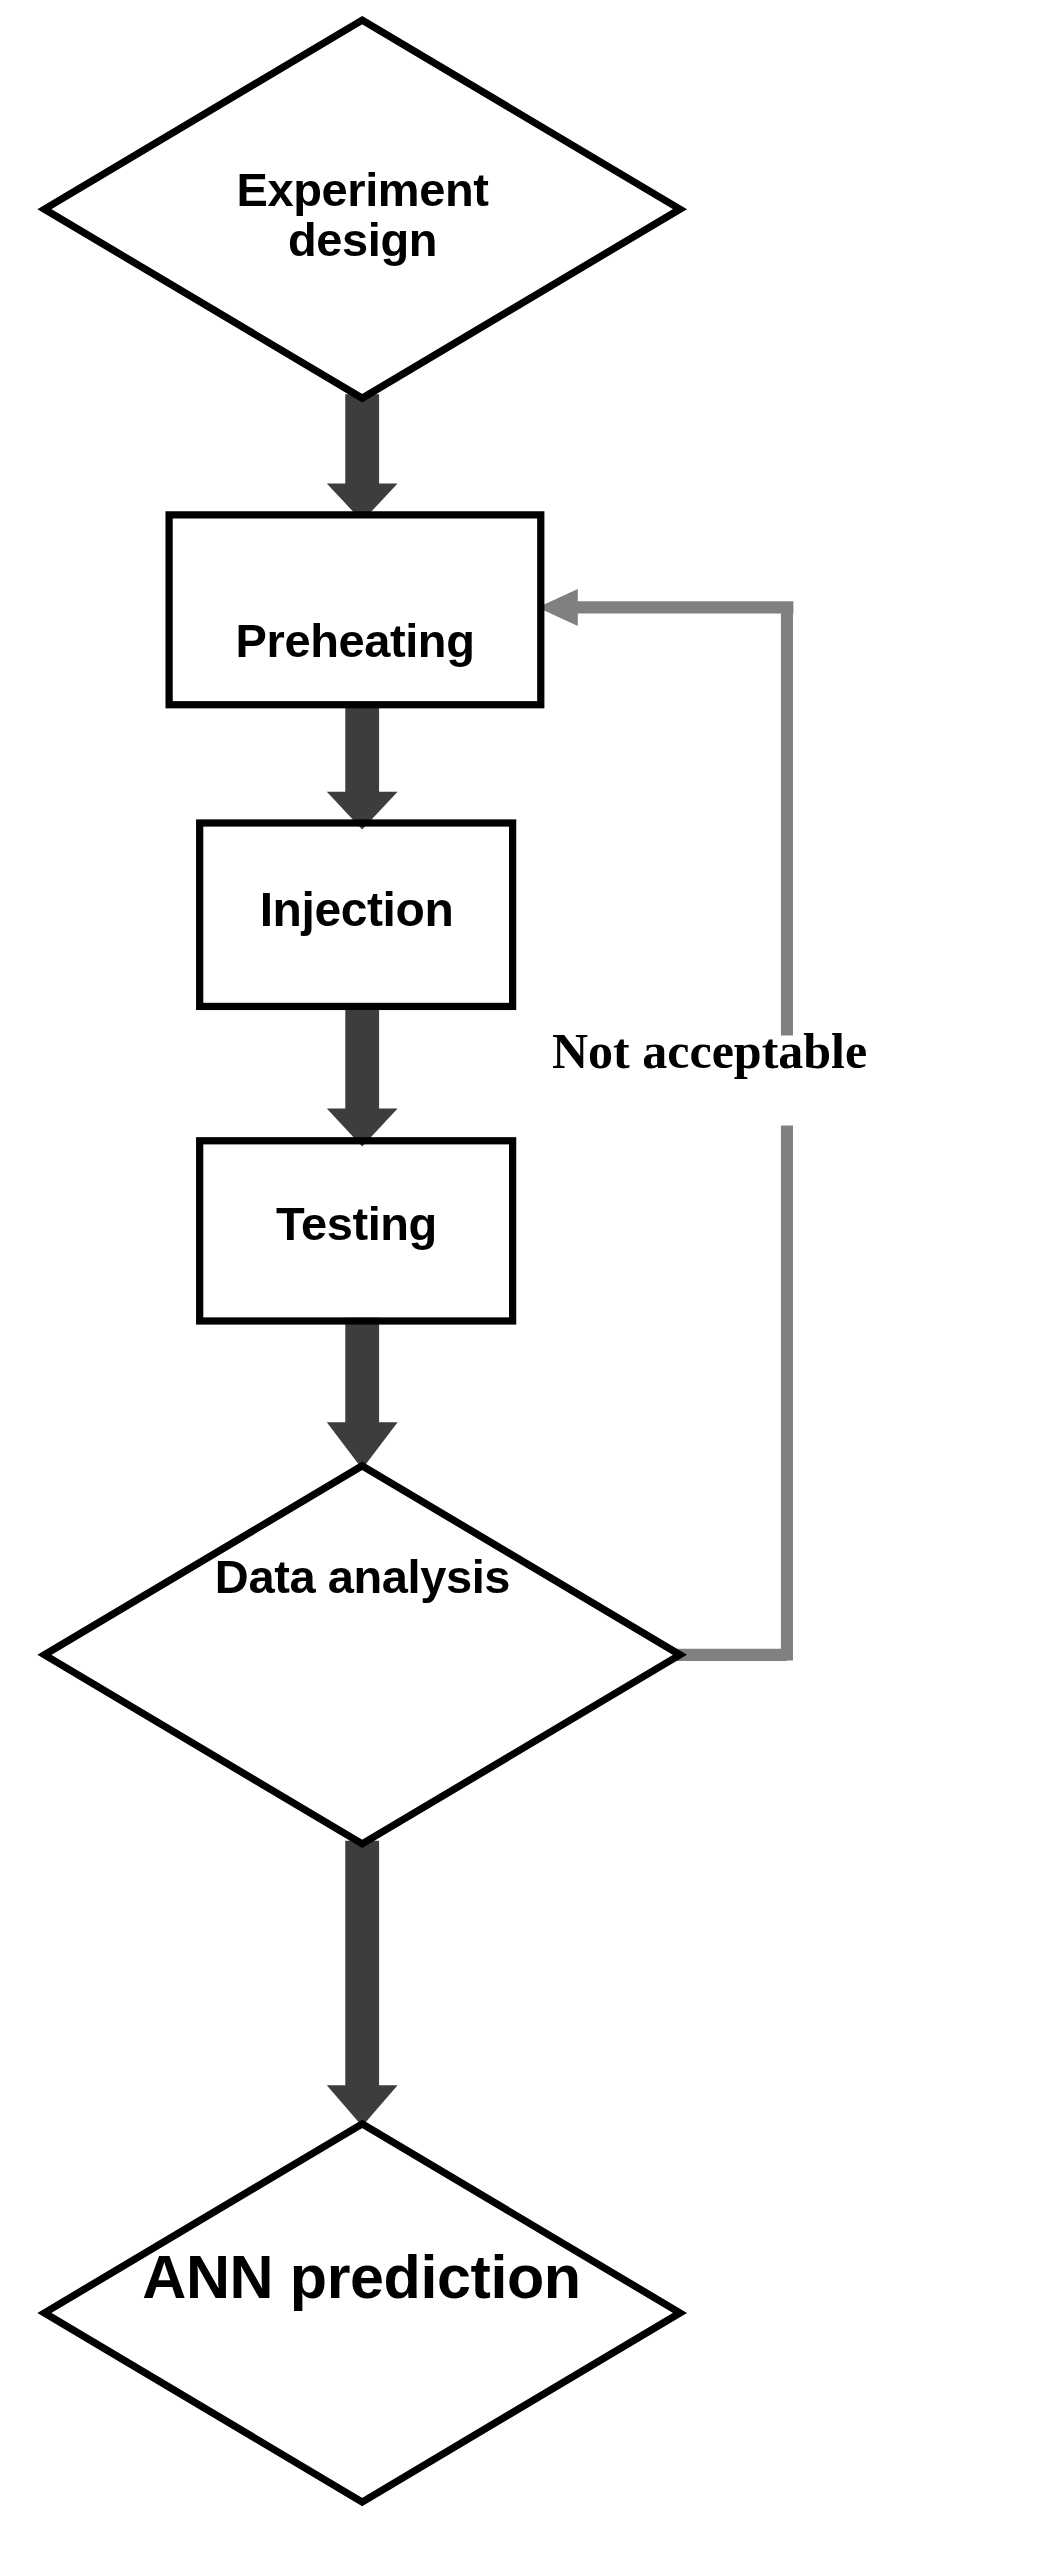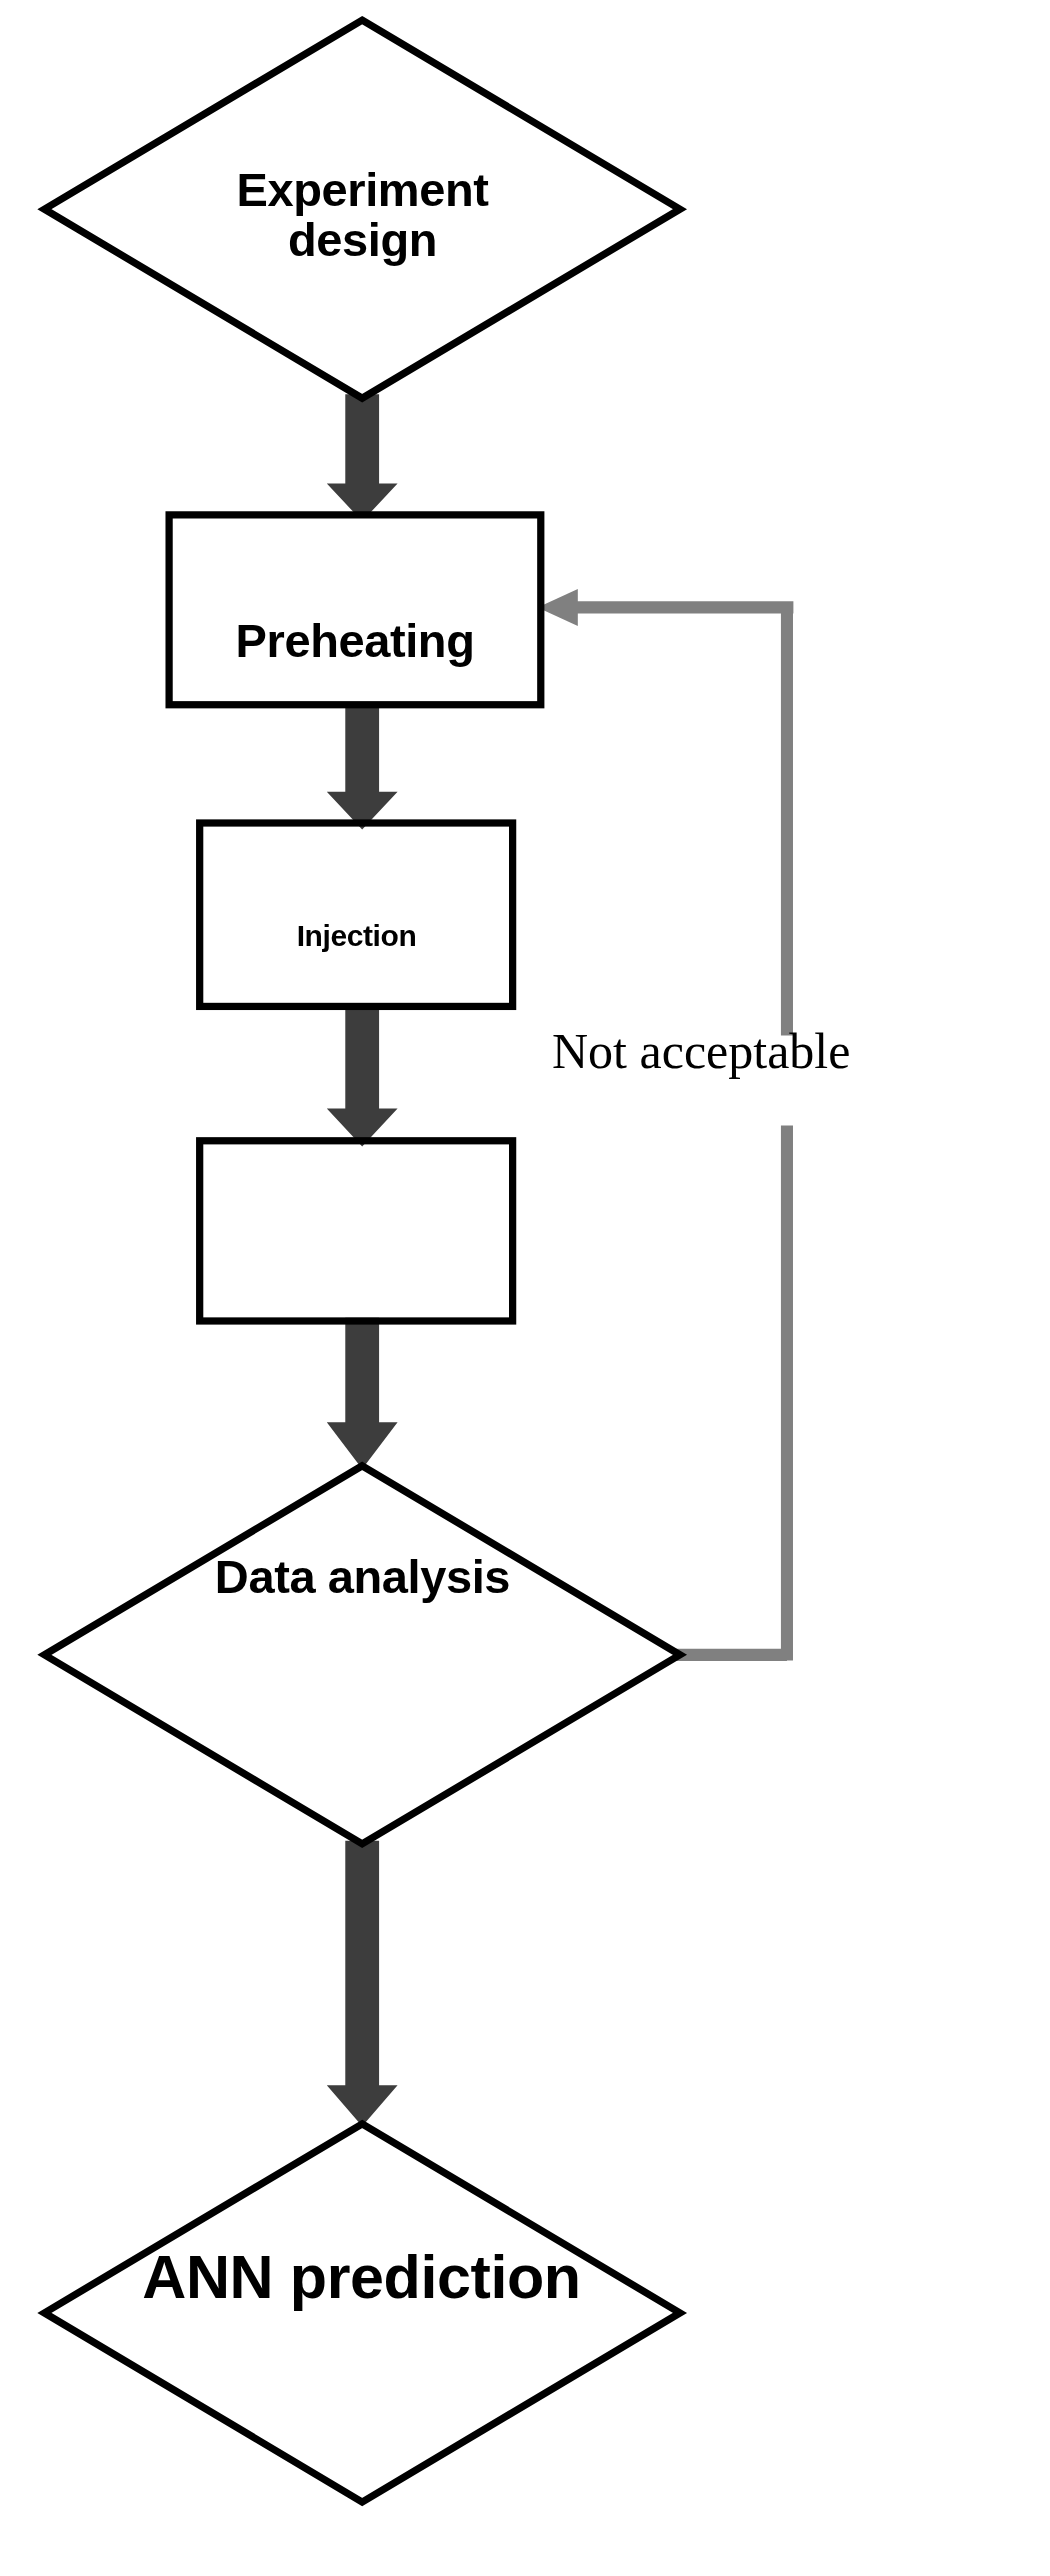--- a/index.html
+++ b/index.html
@@ -49,34 +49,35 @@
     pointer-events: none;
   }
   
   #label-experiment-design {
     left: 105px;  top: 165px;  width: 515px;  font-size: 47px;
   }
   #label-preheating {
     left: 171px; top: 576px;  width: 368px; font-size: 47px; margin-top: 40px;
   }
   #label-injection {
-    left: 201px; top: 920px; width: 311px; font-size: 30px;
+    left: 201px; top: 885px; width: 311px; font-size: 48px;
   }
   #label-testing {
     left: 201px; top: 1199px; width: 311px; font-size: 47px;
   }
   #label-data-analysis {
     left: 105px; top: 1515px; width: 515px; font-size: 47px; margin-top: 37px;
   }
   #label-ann-prediction {
     left: 88px; top: 2245px; width: 547px; font-size: 61px;
   }
   #label-not-acceptable {
     left: 552px; top: 1022px; width: 483px; font-size: 50px;
     text-align: left;
+    font-weight: bold;
   }
   #label-acceptable {
     left: 88px; top: 1887px; width: 451px; font-size: 50px;
     text-align: center;
   }
 </style>
 </head>
 <body>
 
 <div id="diagram-root">
@@ -140,20 +141,21 @@
     </g>
   </svg>
 
   <div class="node-label" id="label-experiment-design">Experiment
 design</div>
 
   <div class="node-label" id="label-preheating">Preheating</div>
 
   <div class="node-label" id="label-injection">Injection</div>
 
+  <div class="node-label" id="label-testing">Testing</div>
 
   <div class="node-label" id="label-data-analysis">Data analysis</div>
 
   <div class="node-label" id="label-ann-prediction">ANN prediction</div>
 
   <div class="edge-label" id="label-not-acceptable">Not acceptable</div>
 
 
 </div>
 

